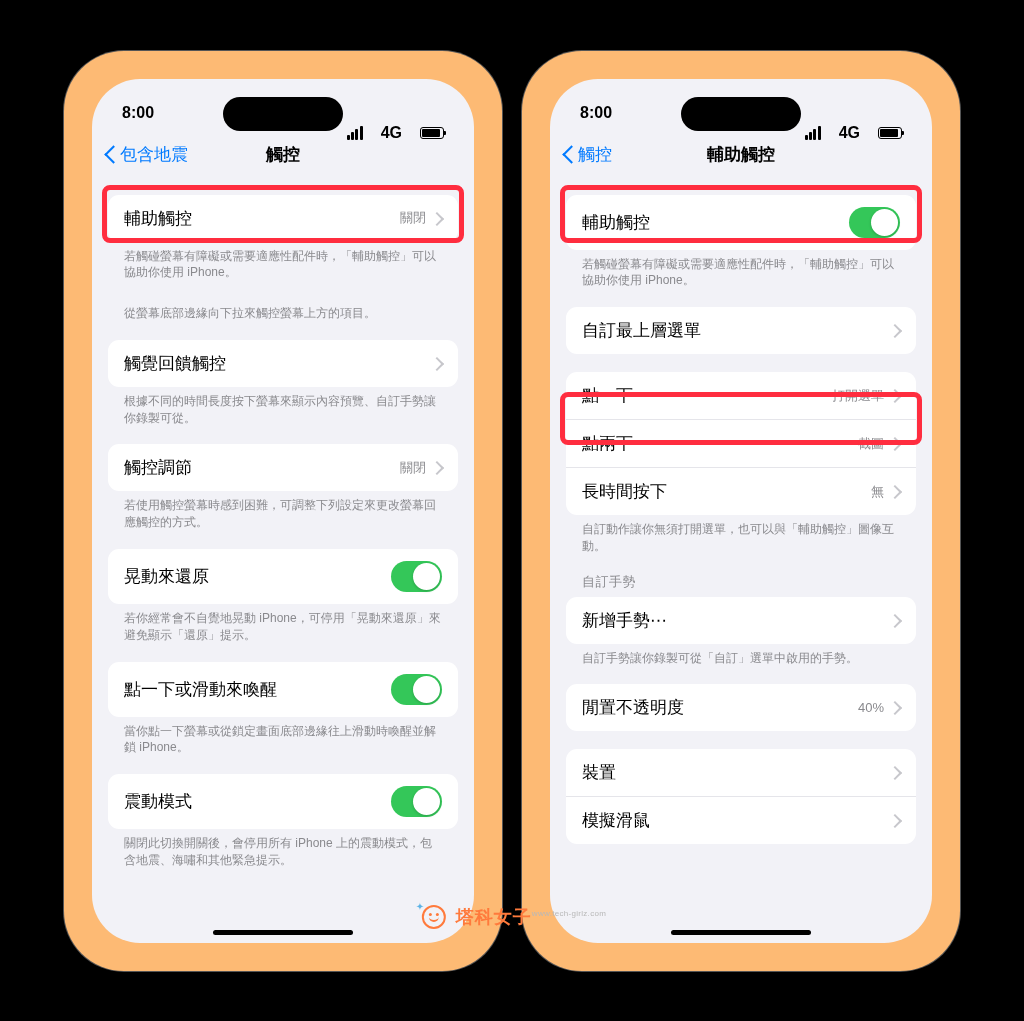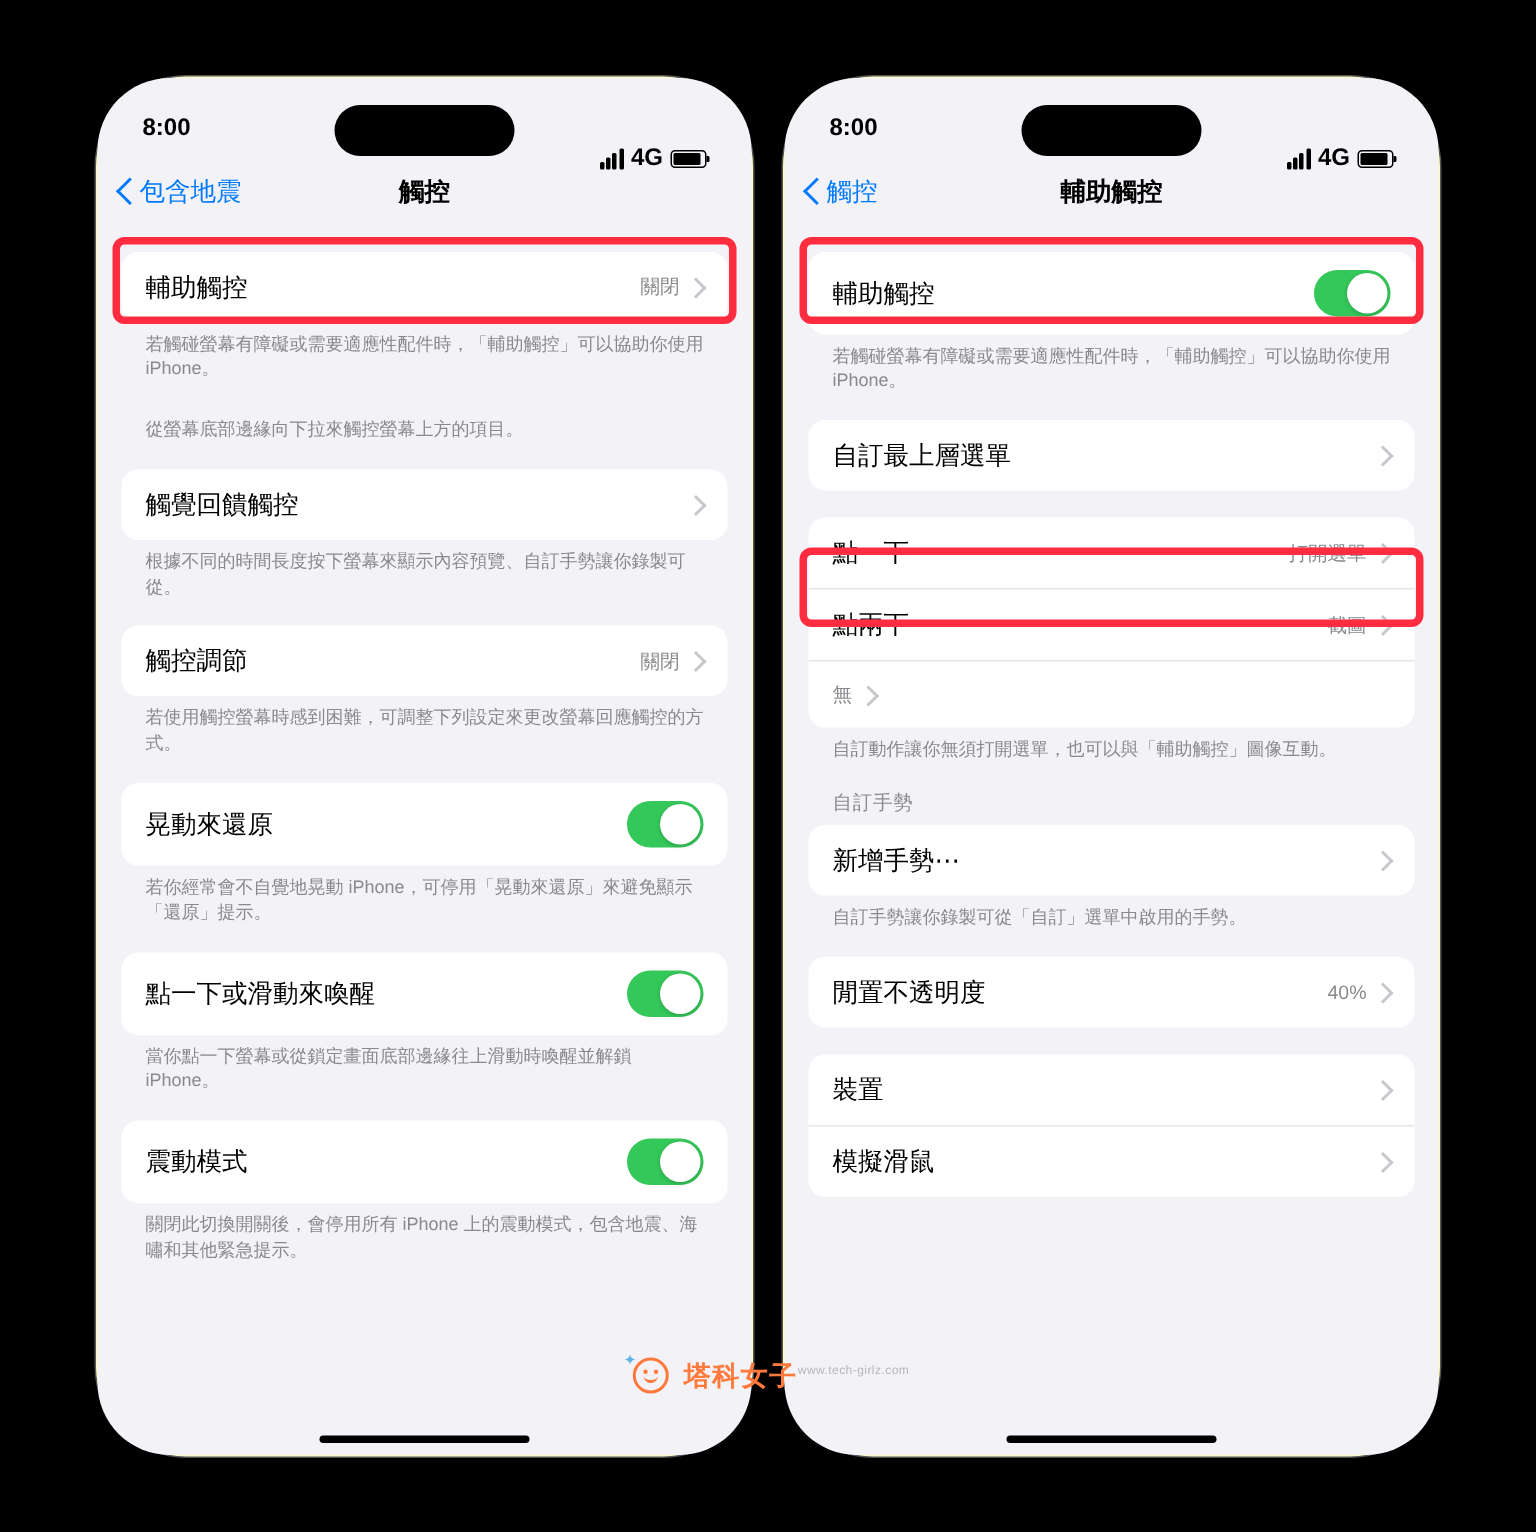--- a/index.html
+++ b/index.html
@@ -10,23 +10,23 @@
   display: flex;
   justify-content: center;
   align-items: center;
   gap: 20px;
   font-family: -apple-system, "Helvetica Neue", Arial, sans-serif;
   position: relative;
 }
 .phone {
   width: 438px;
   height: 920px;
-  background: #fef9c3;
+  background: #fdba74;
   border-radius: 60px;
-  padding: 1px;
+  padding: 28px;
   position: relative;
   box-shadow: 0 0 0 1px #555;
 }
 .screen {
   width: 100%;
   height: 100%;
   background: #f2f2f7;
   border-radius: 48px;
   overflow: hidden;
   position: relative;
@@ -44,21 +44,21 @@
 }
 .status-bar {
   height: 54px;
   display: flex;
   justify-content: space-between;
   align-items: center;
   padding: 14px 30px 0;
   font-size: 16px;
   font-weight: 600;
 }
-.status-right { display: flex; align-items: center; gap: 5px; margin-top: 40px; }
+.status-right { display: flex; align-items: center; gap: 18px; margin-top: 40px; }
 .signal { display: inline-flex; align-items: flex-end; gap: 1.2px; }
 .signal span { width: 3px; background: #000; border-radius: 1px; }
 .signal span:nth-child(1){height:5px}
 .signal span:nth-child(2){height:8px}
 .signal span:nth-child(3){height:11px}
 .signal span:nth-child(4){height:14px}
 .battery {
   width: 24px; height: 12px; border: 1.3px solid #000; border-radius: 3px;
   position: relative; display: inline-block;
 }
@@ -302,20 +302,21 @@
             <span class="row-label">點一下</span>
             <span class="row-value">打開選單</span>
             <span class="chevron-right"></span>
           </div>
           <div class="row">
             <span class="row-label">點兩下</span>
             <span class="row-value">截圖</span>
             <span class="chevron-right"></span>
           </div>
           <div class="row">
+            <span class="row-label">長時間按下</span>
             <span class="row-value">無</span>
             <span class="chevron-right"></span>
           </div>
         </div>
         <div class="footer-text">自訂動作讓你無須打開選單，也可以與「輔助觸控」圖像互動。</div>
       </div>
 
       <div class="group">
         <div class="group-header">自訂手勢</div>
         <div class="list">

